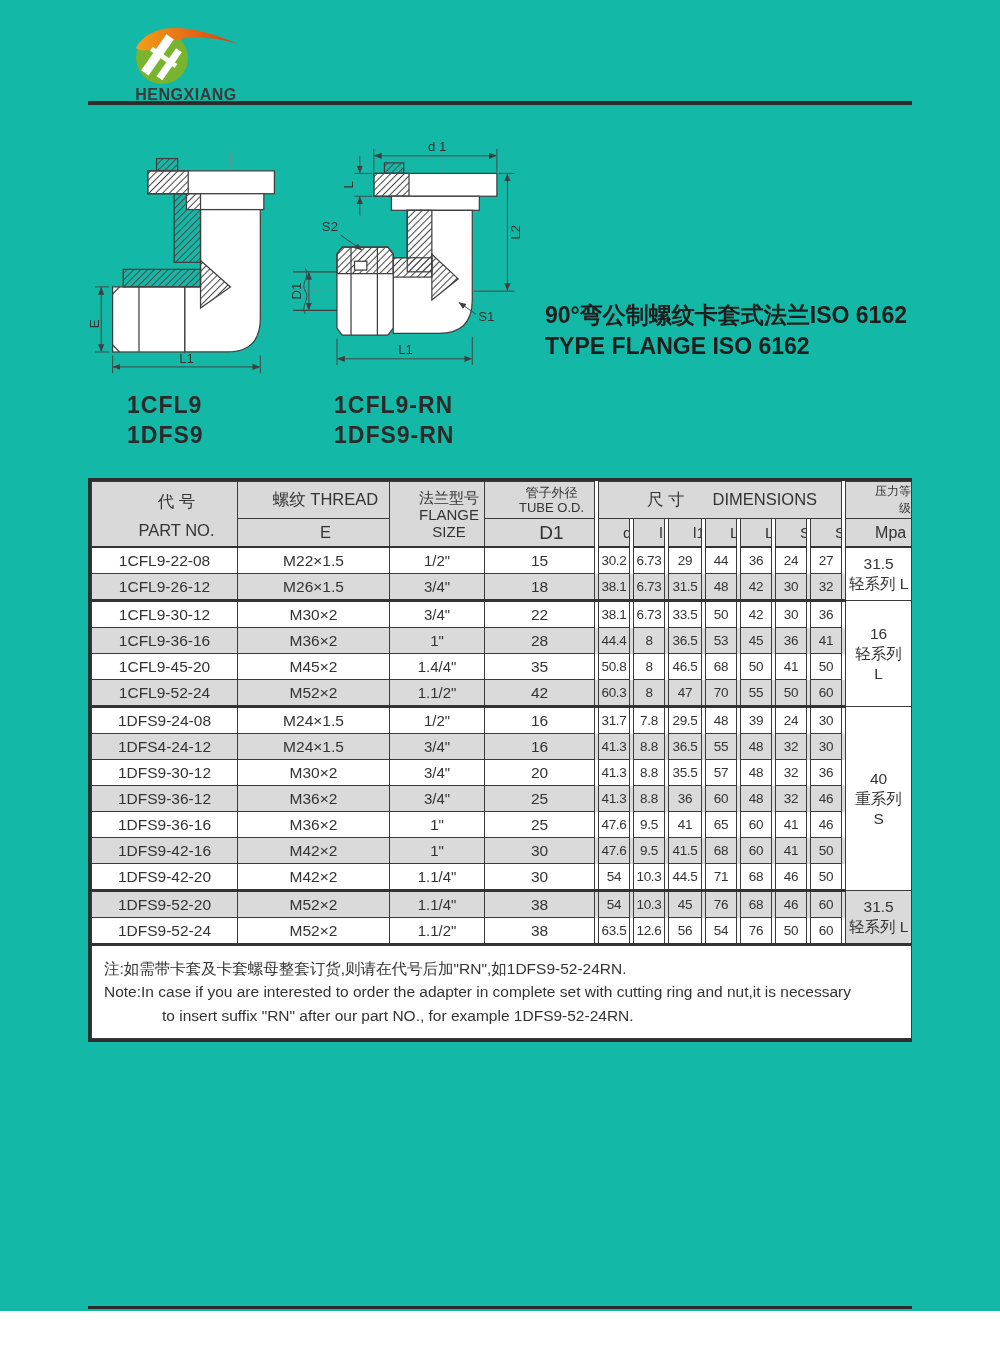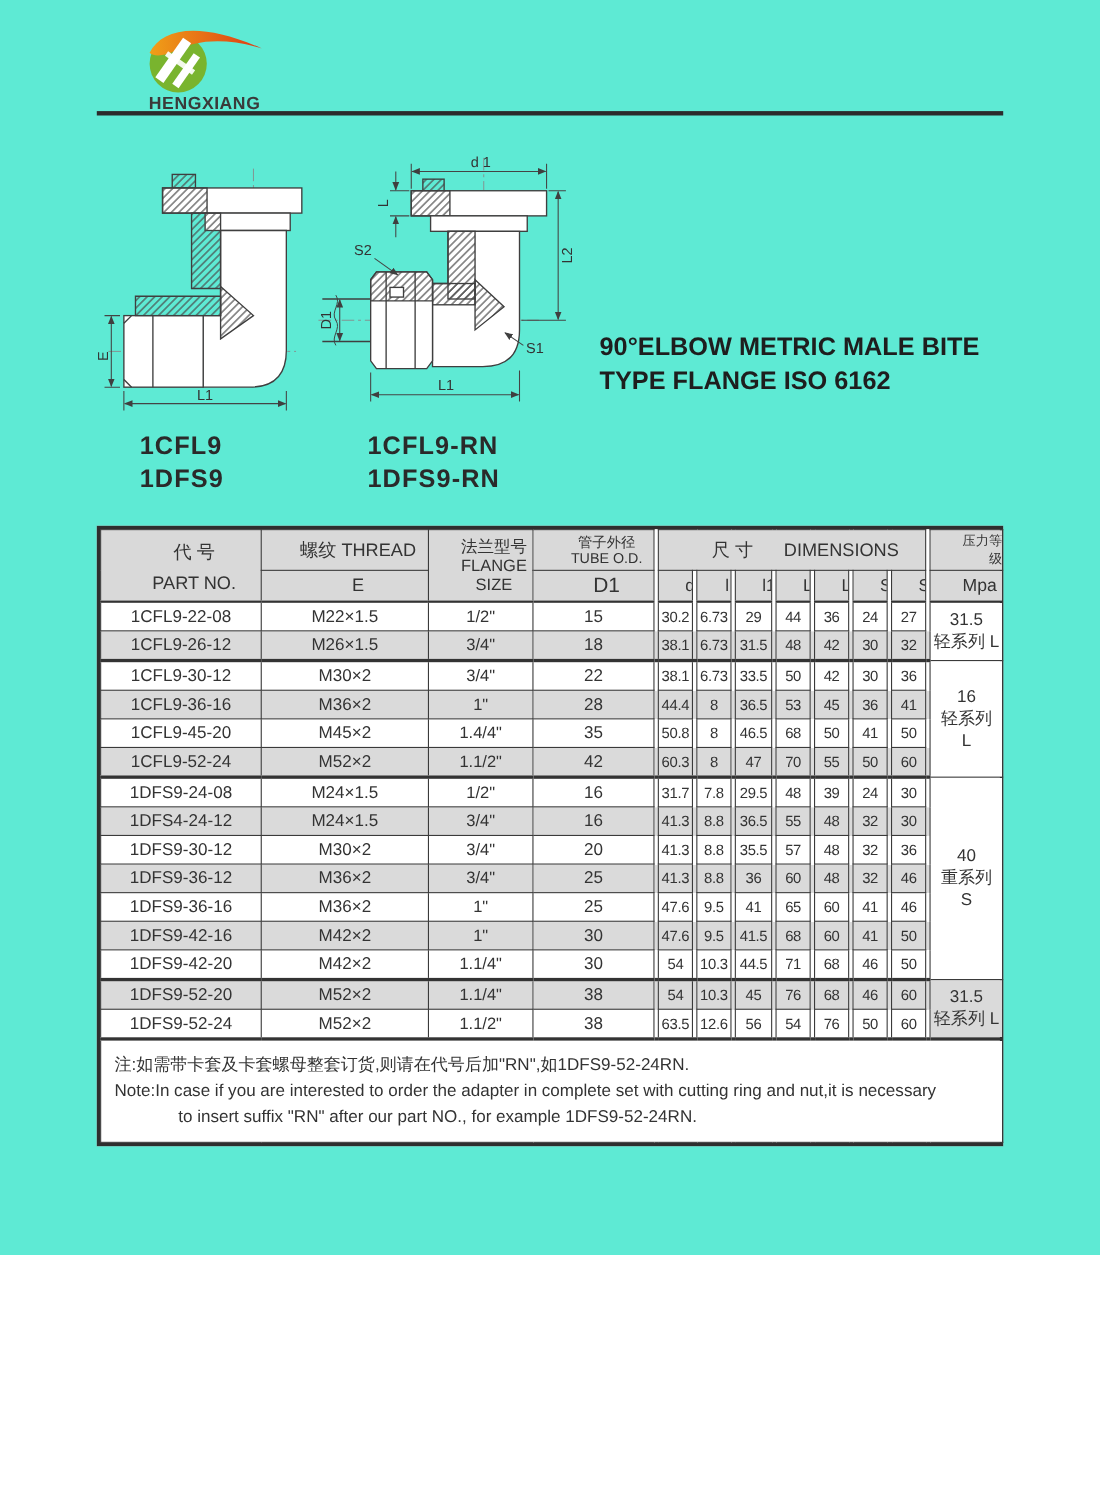--- a/index.html
+++ b/index.html
@@ -1,16 +1,16 @@
 <!DOCTYPE html>
 <html><head>
 <meta charset="utf-8">
 <style>
   html,body{margin:0;padding:0;background:#ffffff;}
-  .page{position:relative;width:1000px;height:1141px;background:#5eead4;overflow:hidden;
+  .page{position:relative;width:1000px;height:1311px;background:#14b8a6;overflow:hidden;
         font-family:"Liberation Sans","DejaVu Sans",sans-serif;color:#333;}
 
   
   .brandtext{position:absolute;left:126px;top:86px;width:120px;text-align:center;
              font-size:16px;font-weight:bold;letter-spacing:.5px;color:#3a3a3a;}
   .heading{position:absolute;left:256px;top:64px;font-size:25px;font-weight:bold;color:#2d2d2d;
            letter-spacing:.5px;white-space:nowrap;}
   .heading .en{margin-left:8px;}
   .rule-top{position:absolute;left:88px;top:101px;width:824px;height:4px;background:#2b2b2b;}
 
@@ -168,21 +168,21 @@
     <text x="172" y="15" text-anchor="middle">d 1</text>
     <text x="-53" y="76" transform="rotate(-90)" text-anchor="middle">L</text>
     <text x="50" y="106" text-anchor="middle">S2</text>
     <text x="-107" y="266" transform="rotate(-90)" text-anchor="middle">L2</text>
     <text x="-174" y="17" transform="rotate(-90)" text-anchor="middle">D1</text>
     <text x="228" y="208" text-anchor="middle">S1</text>
     <text x="136" y="246" text-anchor="middle">L1</text>
   </svg>
 
   <div class="ptitle">
-    <div>90°ELBOW METRIC MALE BITE</div>
+    <div>90°弯公制螺纹卡套式法兰ISO 6162</div>
     <div>TYPE FLANGE ISO 6162</div>
   </div>
   <div class="models" style="left:127px;top:390px">
     <div>1CFL9</div>
     <div>1DFS9</div>
   </div>
   <div class="models" style="left:334px;top:390px">
     <div>1CFL9-RN</div>
     <div>1DFS9-RN</div>
   </div>

